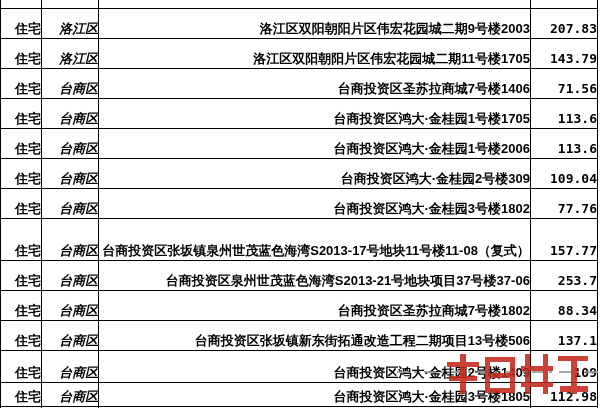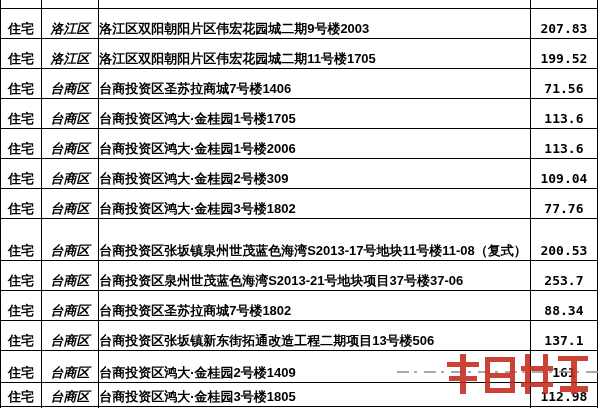--- a/index.html
+++ b/index.html
@@ -14,20 +14,21 @@
     width:598px;
   }
   table.prop td {
     border:1px solid #000000;
     vertical-align:bottom;
     padding:0 0 2px 0;
     font-weight:bold; font-size:13px; line-height:15px;
     color:#000000;
     overflow:hidden;
     word-break:break-all;
+    text-align:right;
   }
   td.c-type    { width:40px;  text-align:center; }
   td.c-district{ width:56px;  text-align:center;font-style:italic; }
   td.c-addr    { width:430px; text-align:left; padding-left:4px; padding-right:4px; }
   td.c-area    { width:66px;  text-align:center; font-family:"DejaVu Sans Mono", monospace; font-size:13px; }
   tr.spacer-row { height:30px; }
   tr.data-row { height:30px; }
   tr.data-row:nth-child(9)  { height:42px; }  
   tr.data-row:nth-child(13) { height:32px; }
   tr.data-row:nth-child(14) { height:24px; }
@@ -83,21 +84,21 @@
     <td class="c-type">住宅</td>
     <td class="c-district">洛江区</td>
     <td class="c-addr">洛江区双阳朝阳片区伟宏花园城二期9号楼2003</td>
     <td class="c-area">207.83</td>
   </tr>
 
   <tr class="data-row">
     <td class="c-type">住宅</td>
     <td class="c-district">洛江区</td>
     <td class="c-addr">洛江区双阳朝阳片区伟宏花园城二期11号楼1705</td>
-    <td class="c-area">199.52</td>
+    <td class="c-area">143.79</td>
   </tr>
 
   <tr class="data-row">
     <td class="c-type">住宅</td>
     <td class="c-district">台商区</td>
     <td class="c-addr">台商投资区圣苏拉商城7号楼1406</td>
     <td class="c-area">71.56</td>
   </tr>
 
   <tr class="data-row">
@@ -125,21 +126,21 @@
     <td class="c-type">住宅</td>
     <td class="c-district">台商区</td>
     <td class="c-addr">台商投资区鸿大·金桂园3号楼1802</td>
     <td class="c-area">77.76</td>
   </tr>
 
   <tr class="data-row">
     <td class="c-type">住宅</td>
     <td class="c-district">台商区</td>
     <td class="c-addr">台商投资区张坂镇泉州世茂蓝色海湾S2013-17号地块11号楼11-08（复式）</td>
-    <td class="c-area">200.53</td>
+    <td class="c-area">157.77</td>
   </tr>
 
   <tr class="data-row">
     <td class="c-type">住宅</td>
     <td class="c-district">台商区</td>
     <td class="c-addr">台商投资区泉州世茂蓝色海湾S2013-21号地块项目37号楼37-06</td>
     <td class="c-area">253.7</td>
   </tr>
 
   <tr class="data-row">
@@ -153,21 +154,21 @@
     <td class="c-type">住宅</td>
     <td class="c-district">台商区</td>
     <td class="c-addr">台商投资区张坂镇新东街拓通改造工程二期项目13号楼506</td>
     <td class="c-area">137.1</td>
   </tr>
 
   <tr class="data-row">
     <td class="c-type">住宅</td>
     <td class="c-district">台商区</td>
     <td class="c-addr">台商投资区鸿大·金桂园2号楼1409</td>
-    <td class="c-area">161</td>
+    <td class="c-area">109</td>
   </tr>
 
   <tr class="data-row">
     <td class="c-type">住宅</td>
     <td class="c-district">台商区</td>
     <td class="c-addr">台商投资区鸿大·金桂园3号楼1805</td>
     <td class="c-area">112.98</td>
   </tr>
 <tr class="spacer-row">
           <td class="c-type"></td>

